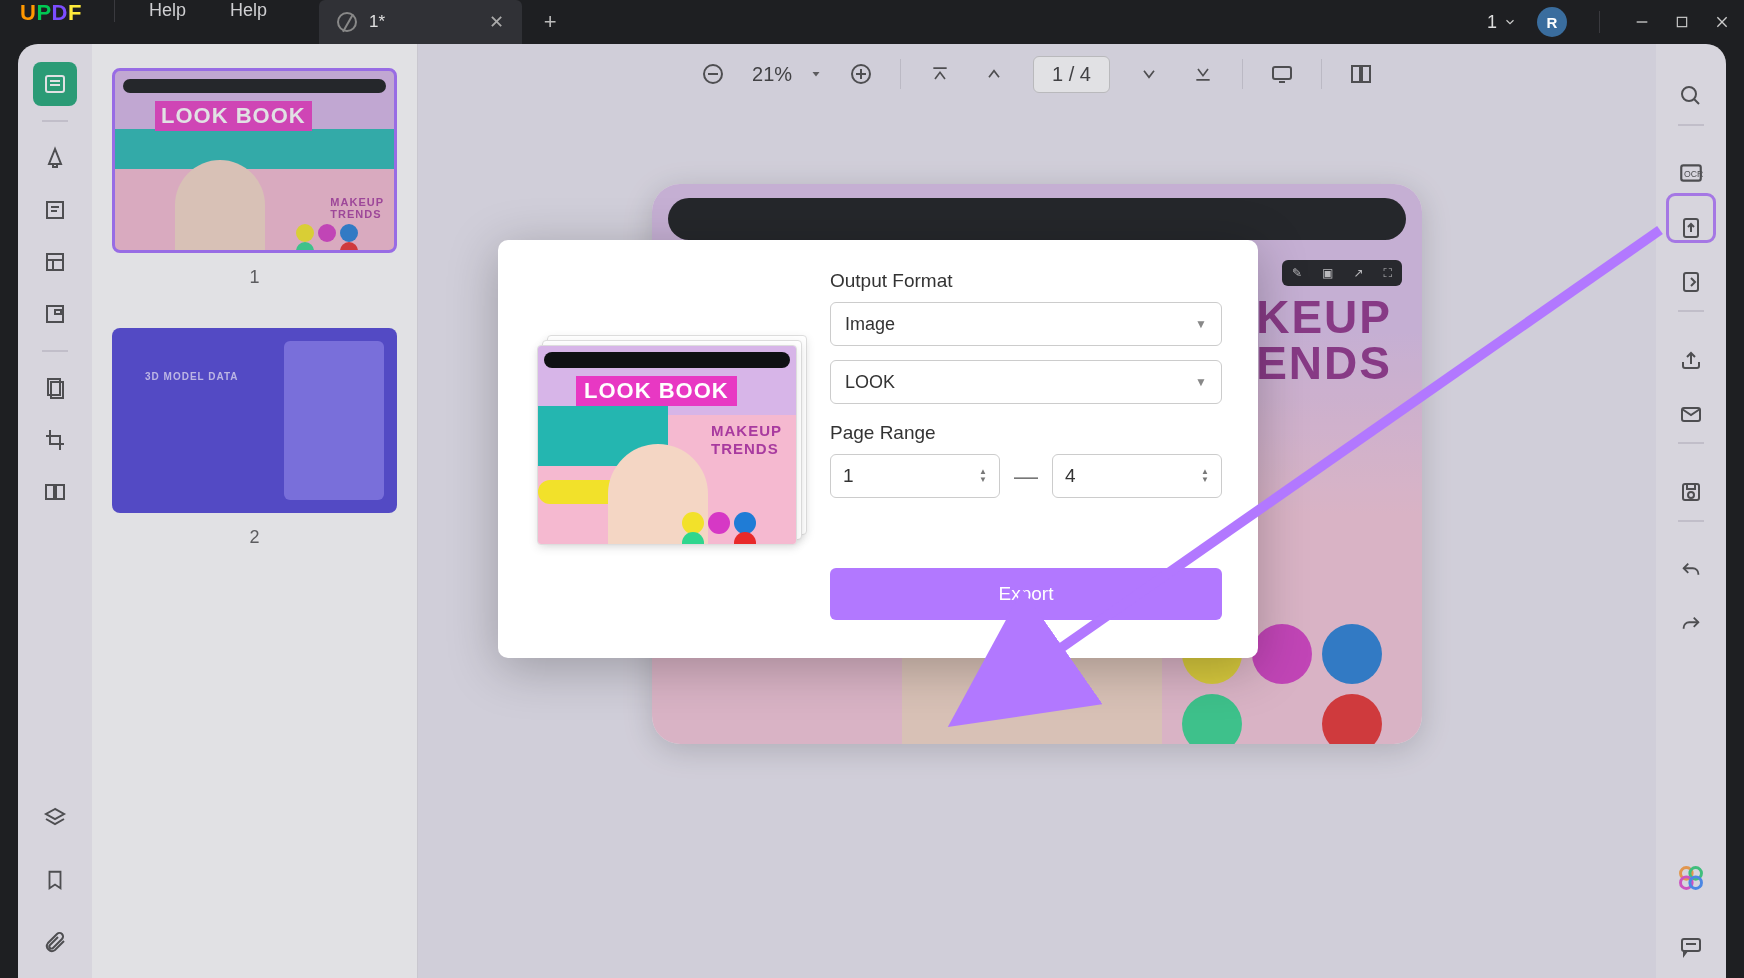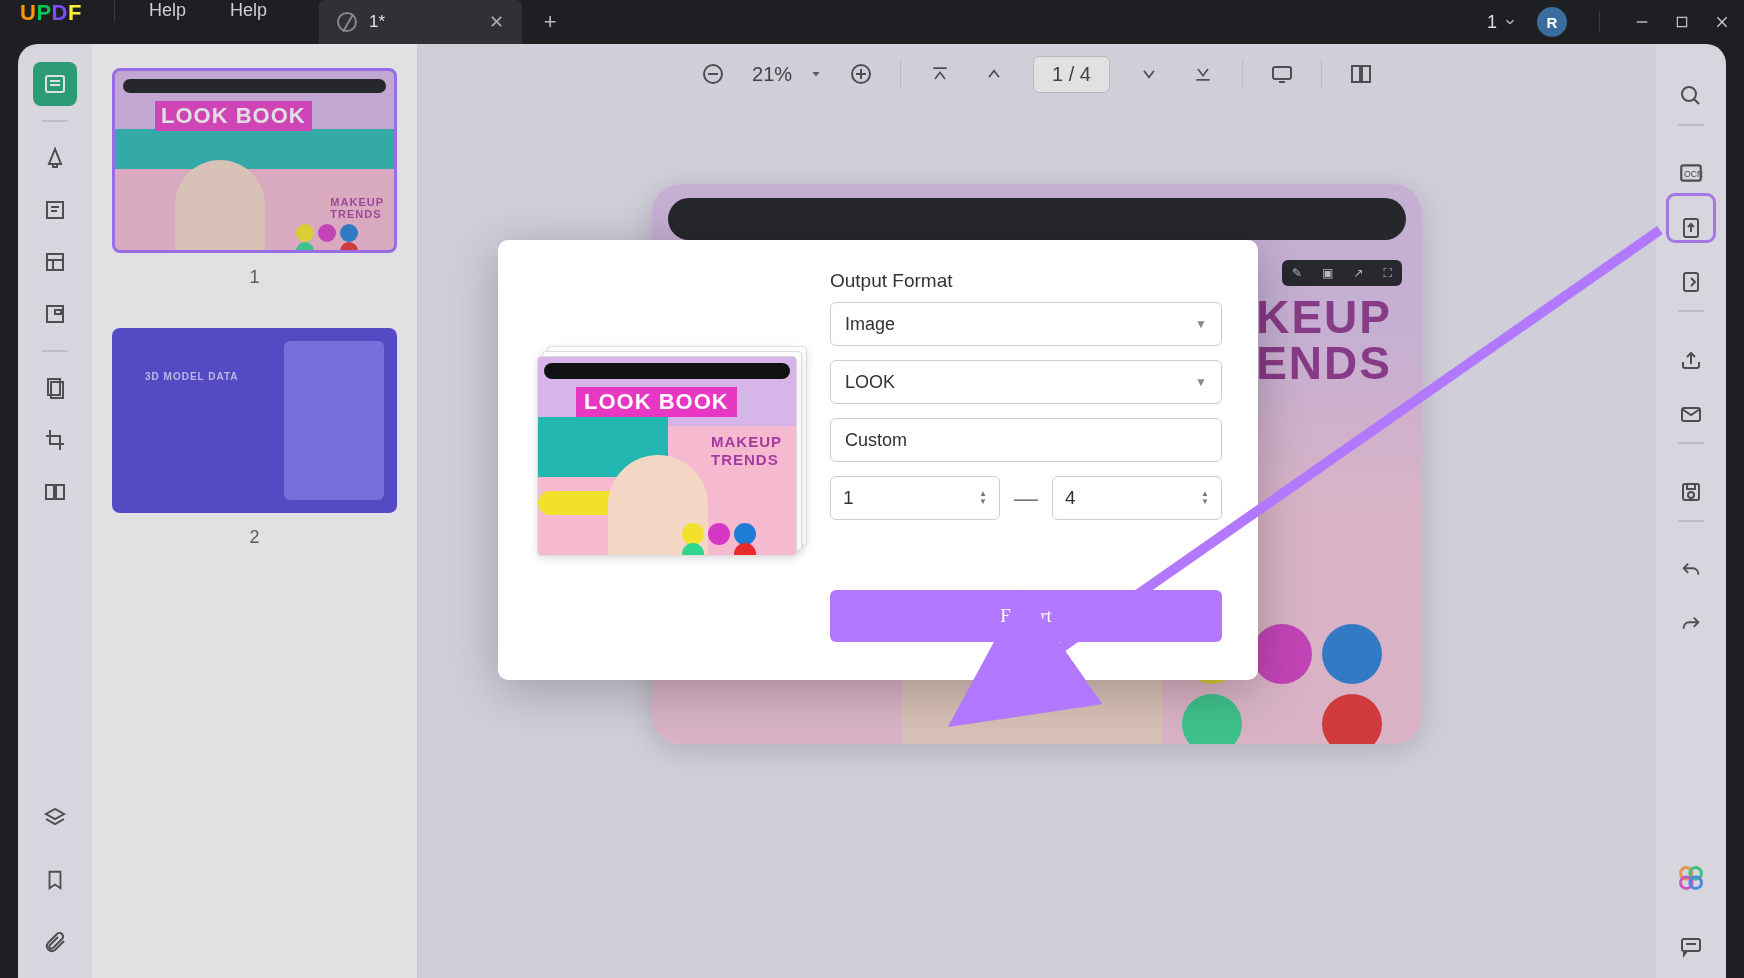--- a/index.html
+++ b/index.html
@@ -115,21 +115,21 @@
   .dialog .form { flex: 1; }
   .dialog .lbl { font-size: 19px; color: #333; margin-bottom: 10px; }
   .dialog .lbl.mt { margin-top: 18px; }
   .dialog .select { width: 100%; height: 44px; border: 1px solid #ccc; border-radius: 6px; background: #fff; display: flex; align-items: center; padding: 0 14px; font-size: 18px; color: #333; justify-content: space-between; margin-bottom: 14px; cursor:pointer;}
   .dialog .select .chev { color: #888; font-size: 12px; }
   .dialog .rangerow { display: flex; align-items: center; gap: 14px; }
   .dialog .numbox { width: 170px; height: 44px; border: 1px solid #ccc; border-radius: 6px; display: flex; align-items: center; padding: 0 12px; font-size: 19px; color: #333; justify-content: space-between; }
   .dialog .numbox .spin { display: flex; flex-direction: column; font-size: 8px; color: #777; line-height: 8px; }
   .dialog .dash { color: #777; font-size: 24px; }
   .dialog .btnrow { display: flex; gap: 20px; margin-top: 70px; }
-  .dialog .btn { flex: 1; height: 52px; border-radius: 6px; display: flex; align-items: center; justify-content: center; font-size: 19px; cursor:pointer;font-family:Liberation Serif, serif;}
+  .dialog .btn { flex: 1; height: 52px; border-radius: 6px; display: flex; align-items: center; justify-content: center; font-size: 19px; cursor:pointer;}
   .dialog .btn.export { background: #b278ff; color: #fff; }
   .dialog .btn.cancel { background: #fff; border: 1px solid #ccc; color: #333; }
 
   
   svg.arrow { position: absolute; pointer-events: none; }
 
   
   .mini1{position:relative;width:100%;height:100%;background:linear-gradient(180deg,#d7b5e8 0,#d7b5e8 35%,#f5b9d0 35%,#f5b9d0 100%);}
   .mini1 .mbar{position:absolute;top:6px;left:6px;right:6px;height:16px;background:#0f1113;border-radius:10px;}
   .mini1 .mtxt{position:absolute;top:30px;left:38px;color:#fff;font-weight:900;font-size:22px;background:#e838c3;padding:2px 8px;letter-spacing:1px;}
@@ -486,24 +486,21 @@
     <div class="form">
       <div class="lbl">Output Format</div>
       <div class="select">
         <span>Image</span>
           <span class="chev">▼</span>
       </div>
       <div class="select">
         <span>LOOK</span>
           <span class="chev">▼</span>
       </div>
-      <div class="select">
-        <span>Custom</span>
-          <span class="chev" style="opacity:0">▼</span>
-      </div>
+      <div class="lbl mt">Page Range</div>
       <div class="rangerow">
         <div class="numbox">
           <span>1</span>
           <span class="spin">▲<br>▼</span>
         </div>
         <span class="dash">—</span>
         <div class="numbox">
           <span>4</span>
           <span class="spin">▲<br>▼</span>
         </div>

